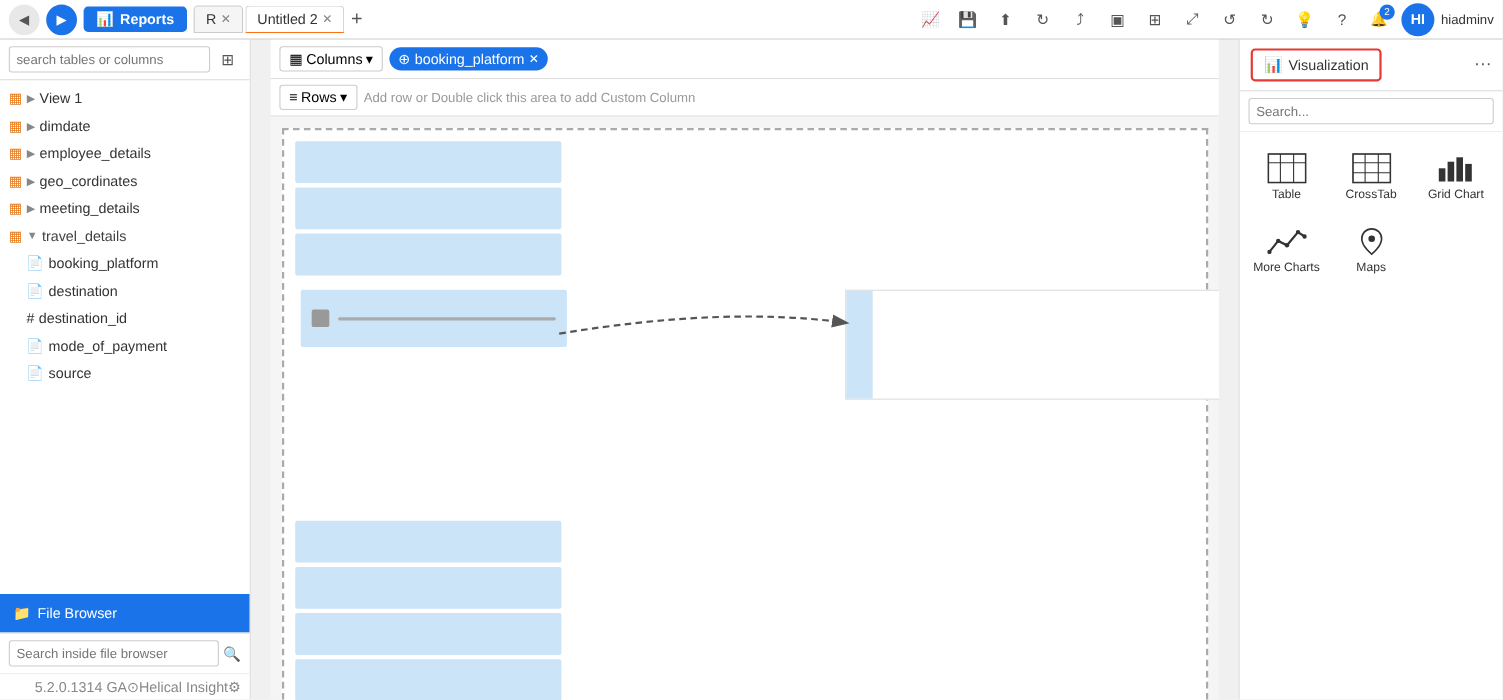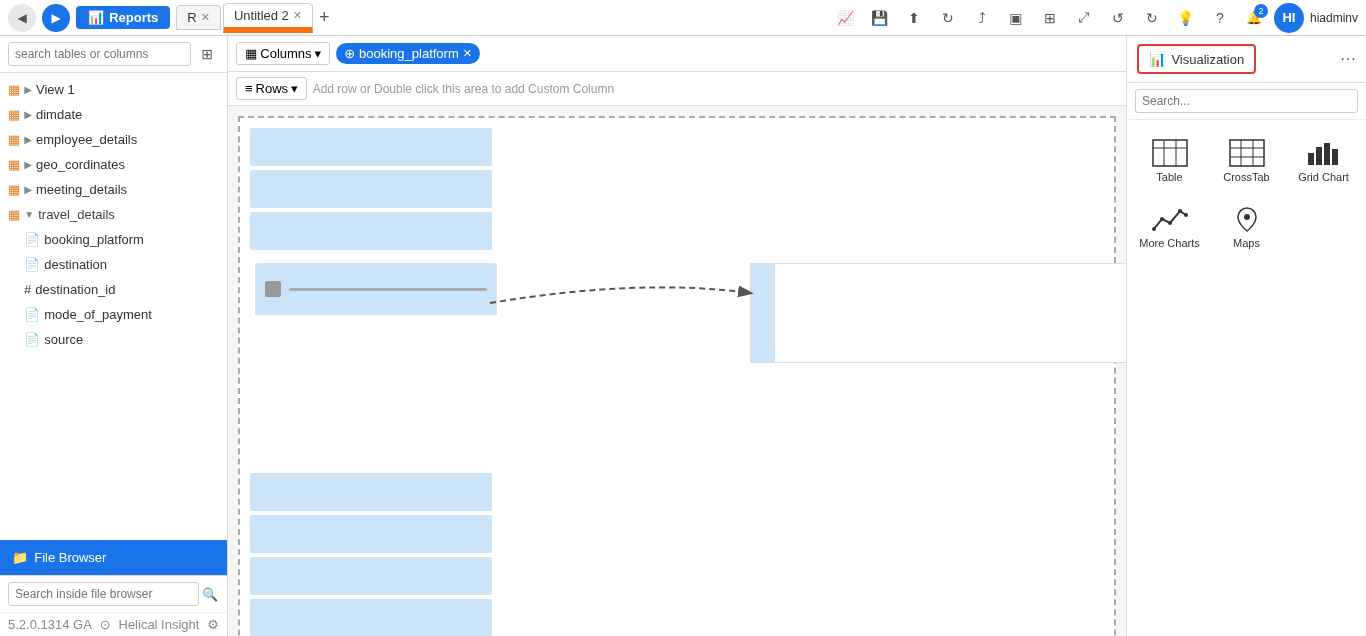--- a/index.html
+++ b/index.html
@@ -30,21 +30,21 @@
       font-size: 13px; font-weight: bold; display: flex; align-items: center; gap: 5px;
     }
     .tabs-area {
       display: flex; align-items: center; gap: 2px; flex: 1;
     }
     .tab {
       display: flex; align-items: center; gap: 4px;
       padding: 4px 10px; border: 1px solid #ccc; border-radius: 4px 4px 0 0;
       background: #f5f5f5; cursor: pointer; font-size: 12px; color: #333;
     }
-    .tab.active { background: #fff; border-bottom: 6px solid #f97316; text-align: center; }
+    .tab.active { background: #fff; border-bottom: 1px solid #f97316; text-align: center; }
     .tab .close-btn { color: #888; font-size: 11px; cursor: pointer; }
     .tab-add { background: none; border: none; font-size: 18px; color: #555; cursor: pointer; padding: 0 4px; }
 
     .topbar-icons {
       display: flex; align-items: center; gap: 6px; margin-left: auto;
     }
     .topbar-icon {
       width: 28px; height: 28px; display: flex; align-items: center; justify-content: center;
       cursor: pointer; color: #555; font-size: 14px; border-radius: 3px;
     }
@@ -58,21 +58,21 @@
       font-size: 9px; width: 14px; height: 14px; display: flex; align-items: center; justify-content: center;
     }
     .user-avatar {
       width: 30px; height: 30px; border-radius: 50%; background: #1a73e8;
       color: #fff; display: flex; align-items: center; justify-content: center; font-size: 12px; font-weight: bold;
     }
     .username { font-size: 12px; color: #333; }
 
     
     .main-area {
-      display: flex; flex: 1; overflow: hidden;
+      display: flex; flex: 1; overflow: hidden; gap: 18px;
     }
 
     
     .left-sidebar {
       width: 228px; background: #fff; border-right: 1px solid #ddd;
       display: flex; flex-direction: column; overflow: hidden;
     }
     .search-box {
       display: flex; align-items: center; padding: 6px 8px; border-bottom: 1px solid #ddd; gap: 4px;
     }
@@ -101,21 +101,21 @@
       display: flex; align-items: center; gap: 6px; cursor: pointer;
     }
     .file-browser-search {
       display: flex; align-items: center; padding: 6px 8px; border-top: 1px solid #ddd; gap: 4px;
     }
     .file-browser-search input {
       flex: 1; border: 1px solid #ccc; border-radius: 3px; padding: 4px 6px; font-size: 12px; color: #999;
     }
     .version-text {
       font-size: 11px; color: #888; padding: 4px 8px; border-top: 1px solid #eee;
-      display: flex; align-items: center; justify-content: space-between;
+      display: flex; align-items: center; justify-content: flex-end;
     }
 
     
     .canvas-area {
       flex: 1; display: flex; flex-direction: column; overflow: hidden; background: #f5f5f5;
     }
     .toolbar-row {
       height: 36px; background: #fff; border-bottom: 1px solid #ddd;
       display: flex; align-items: center; padding: 0 8px; gap: 6px;
     }

